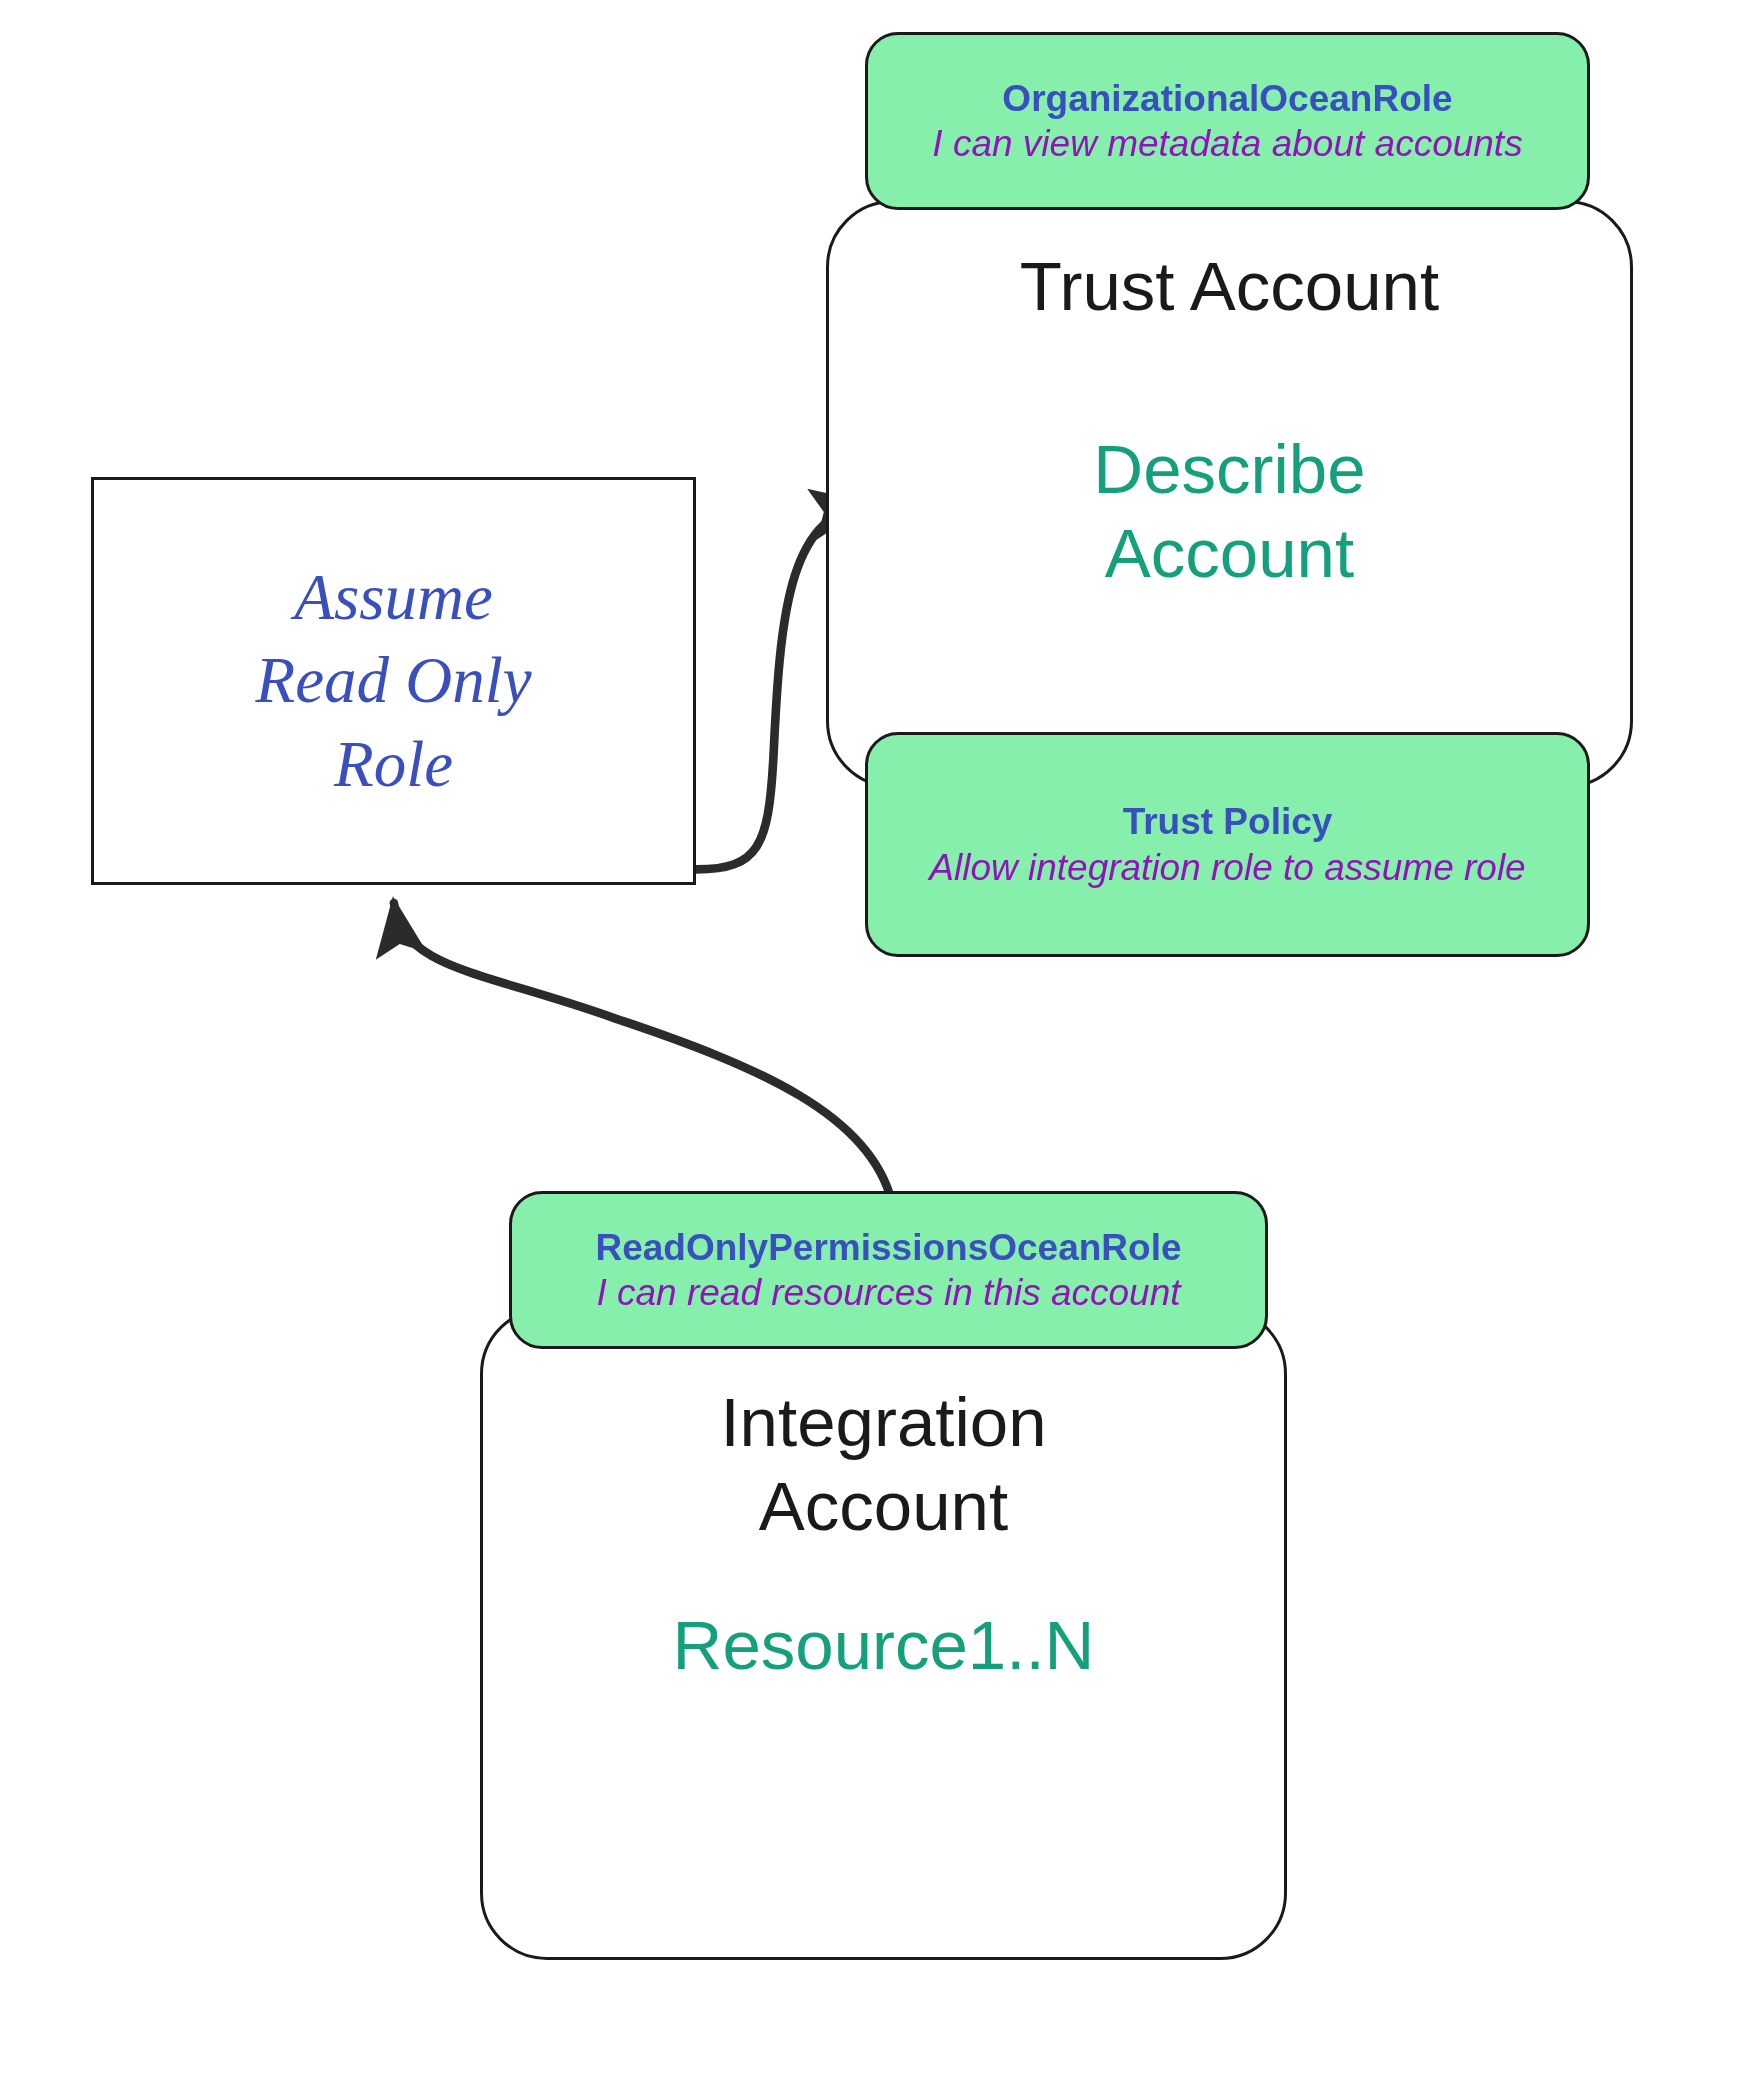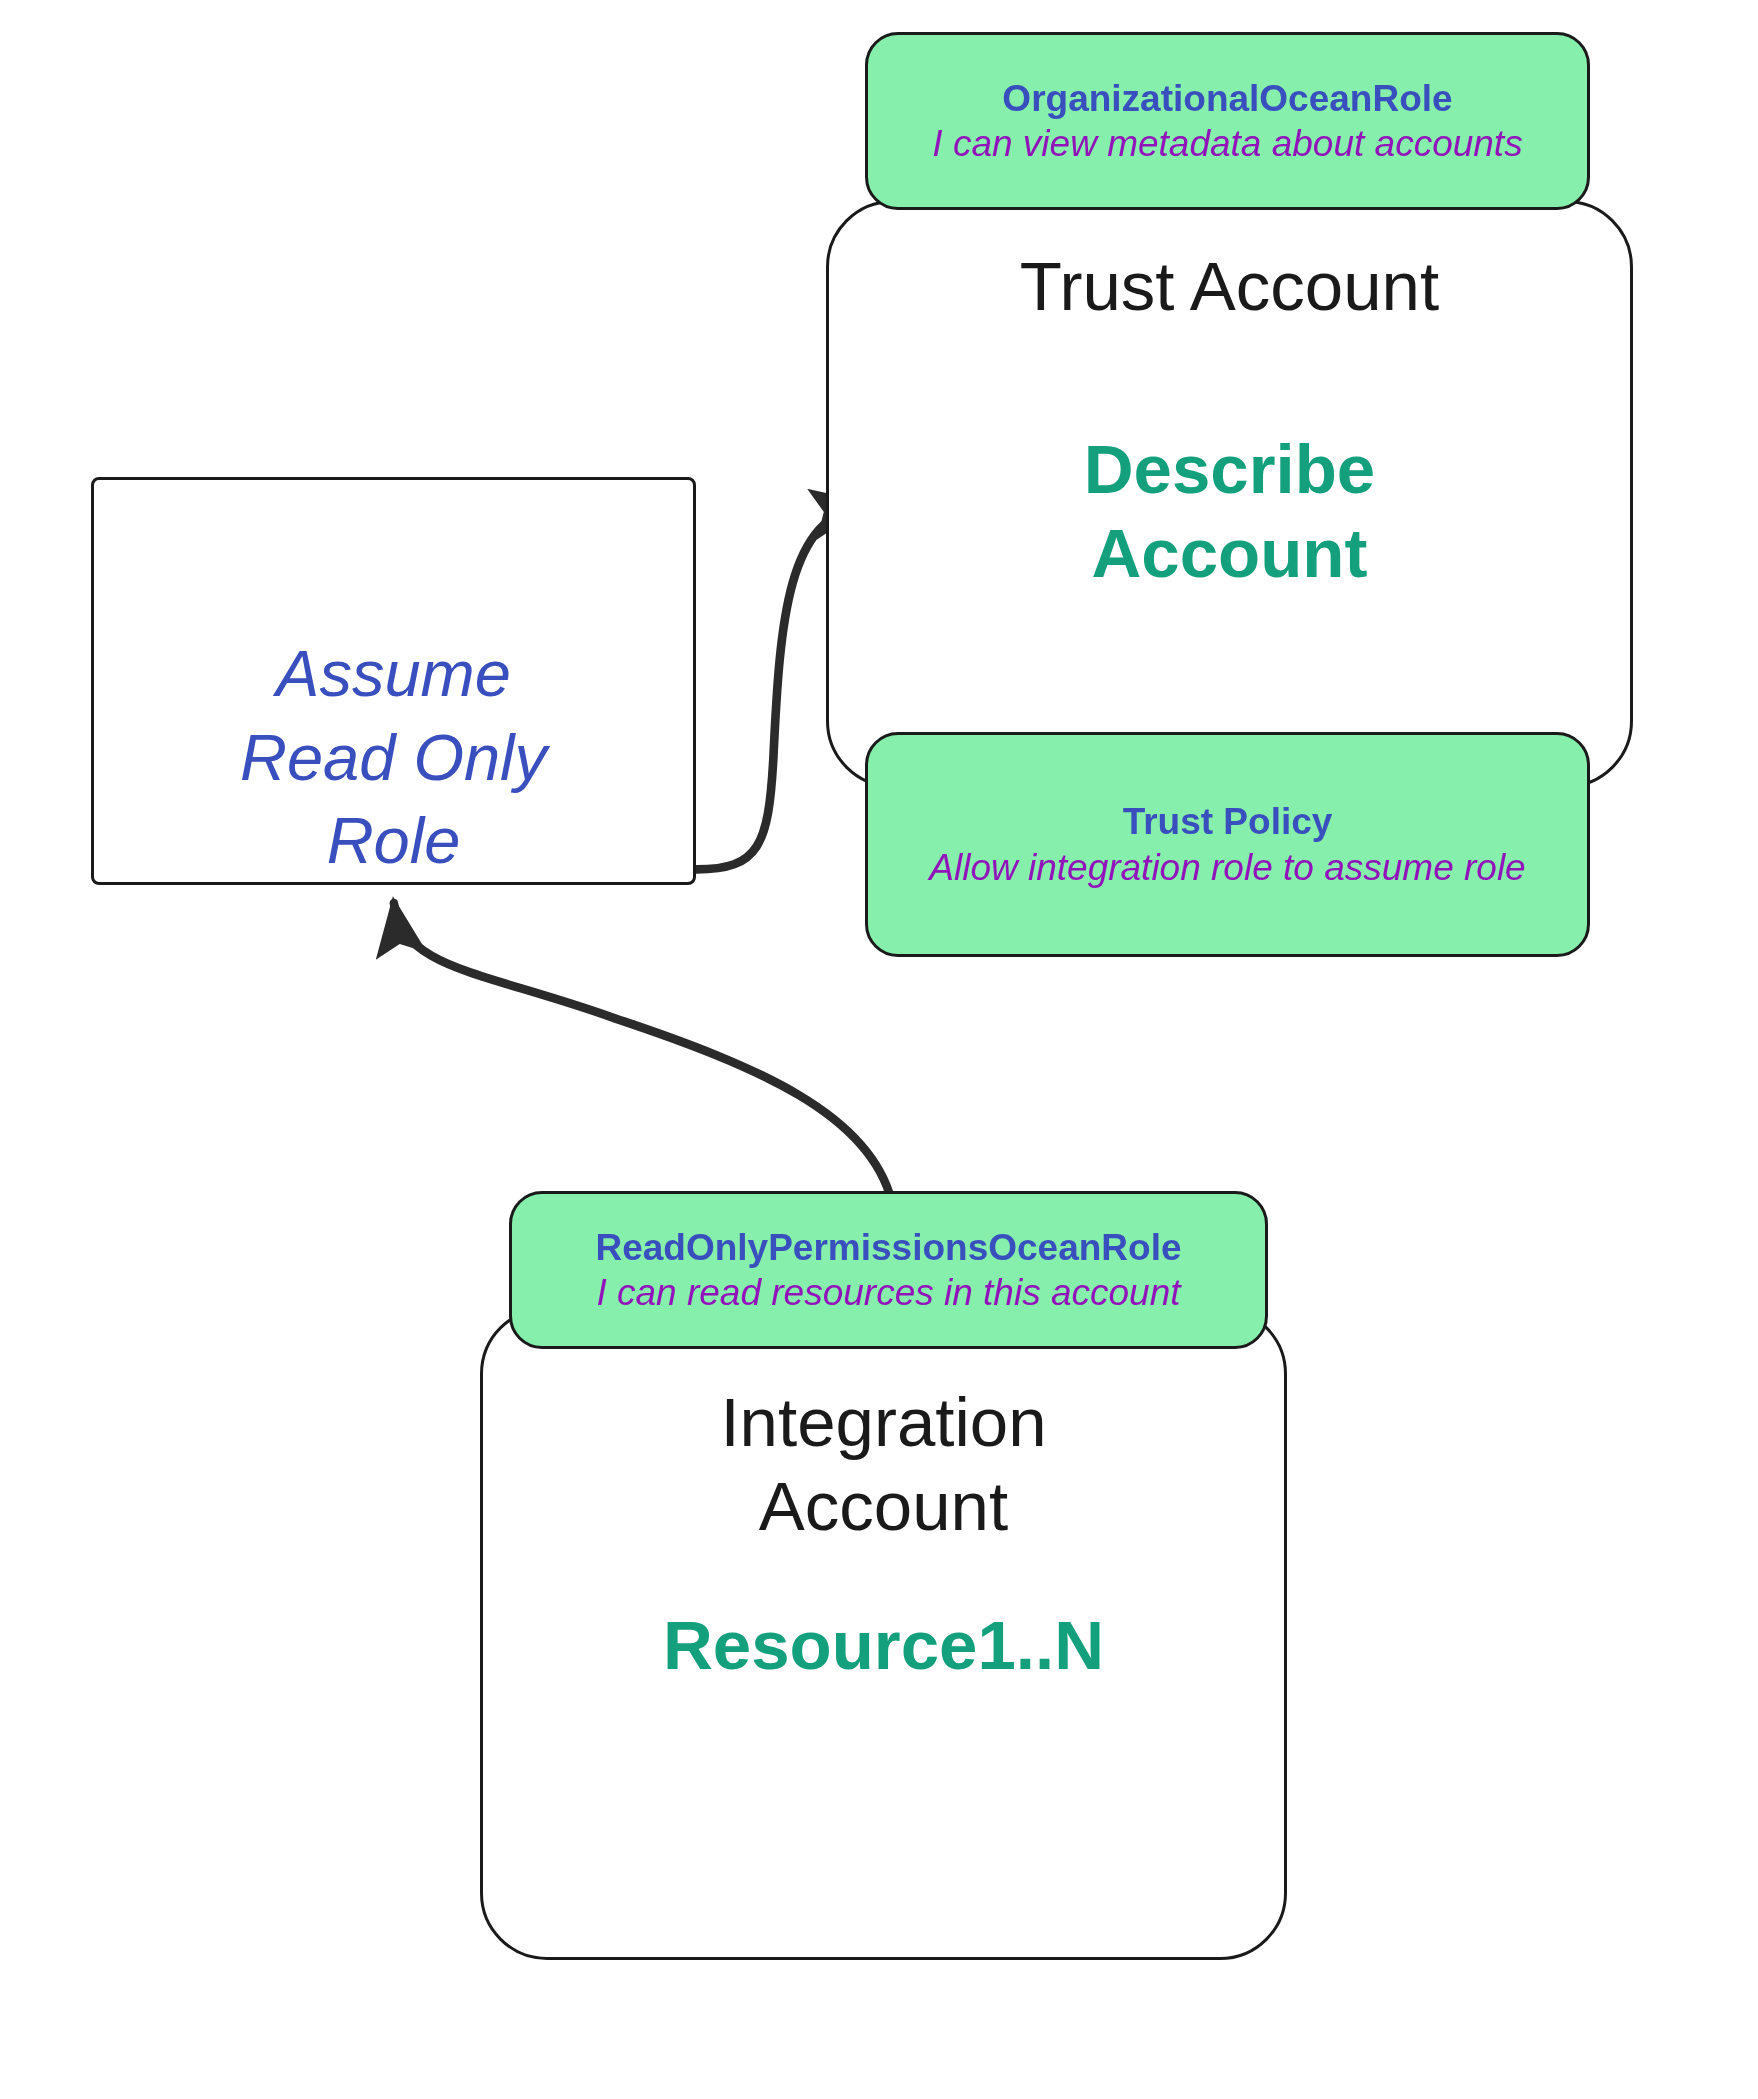--- a/index.html
+++ b/index.html
@@ -50,24 +50,25 @@
   
   #assume-role-box {
     position: absolute;
     box-sizing: border-box;
     left: 91px;
     top: 477px;
     width: 605px;
     height: 408px;
     background: #ffffff;
     border: 3.8px solid #1a1a1a;
-    border-radius: 8px;
+    border-radius: 0;
     display: flex;
-    align-items: flex-end;
+    align-items: center;
     justify-content: center;
+    font-family: Liberation Serif, serif;
   }
   #assume-role-label {
     color: #3a4fbe;
     font-style: italic;
     font-size: 65px;
     line-height: 1.28;
     text-align: center;
     white-space: pre-line;
     font-weight: 400;
   }
@@ -132,21 +133,21 @@
     font-size: 69px;
     line-height: 1.22;
     white-space: pre-line;
     font-weight: 400;
     z-index: 3;
   }
   .account-resource {
     position: absolute;
     text-align: center;
     color: #14a07c;
-    font-weight: bold;
+    font-weight: normal;
     font-size: 69px;
     line-height: 1.22;
     white-space: pre-line;
     z-index: 3;
   }
 
   #root-account-title {
     left: 826px;
     top: 245px;
     width: 807px;

